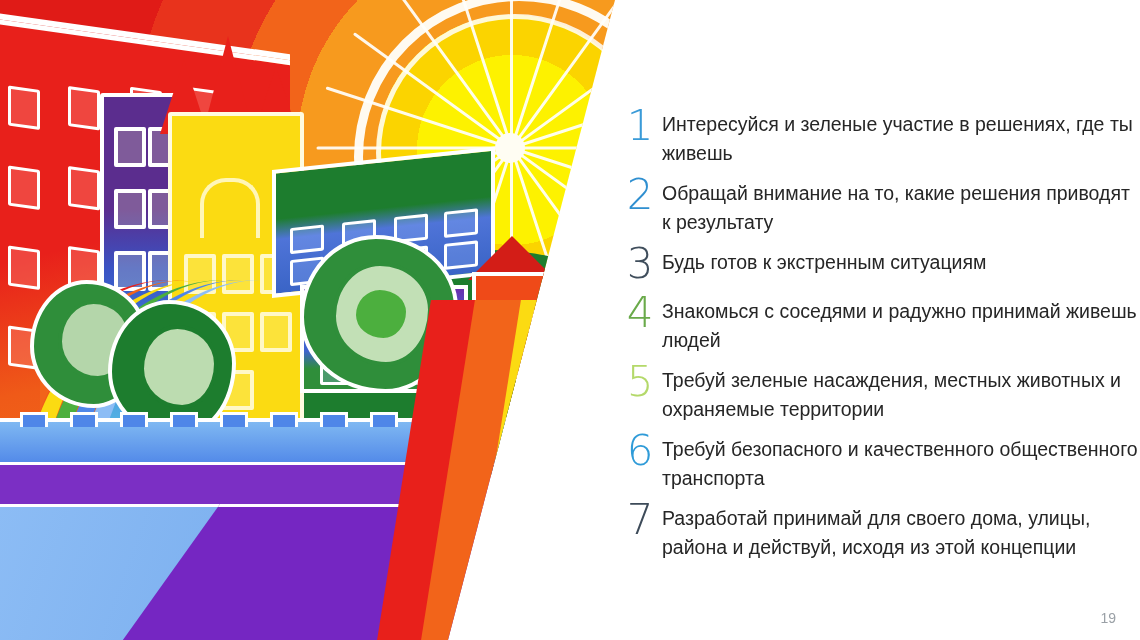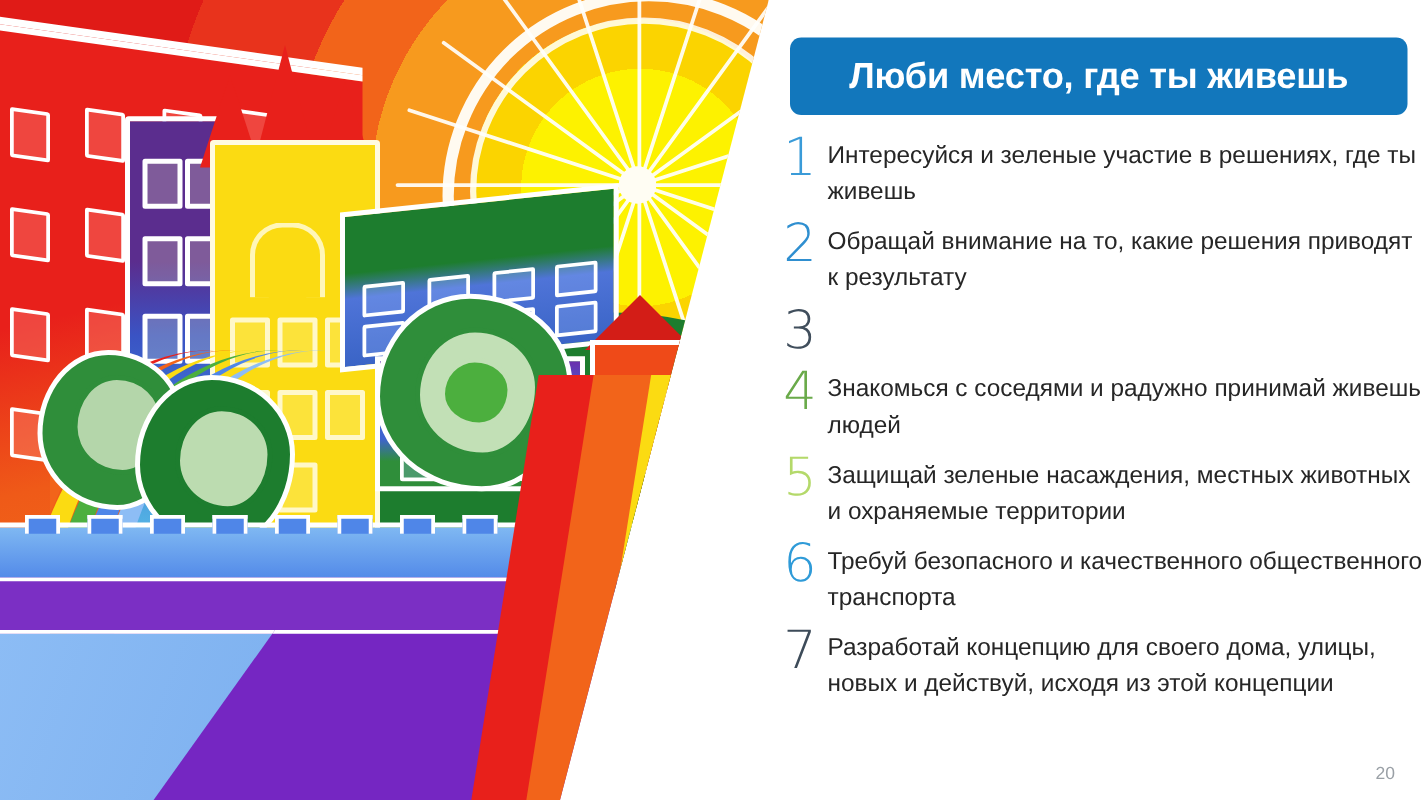--- a/index.html
+++ b/index.html
@@ -387,57 +387,55 @@
     <div class="art-layer purple-band"></div>
     <div class="art-layer field-blue"></div>
     <div class="art-layer field-purple"></div>
 
     <div class="art-layer rb-stripe" style="left:404px; width:46px; background:#e8201b; transform:skewX(-9deg);"></div>
     <div class="art-layer rb-stripe" style="left:448px; width:48px; background:#f2641a; transform:skewX(-9deg);"></div>
     <div class="art-layer rb-stripe" style="left:494px; width:70px; background:#fbdb12; transform:skewX(-9deg);"></div>
     <div class="art-layer" style="left:556px; top:300px; width:90px; height:340px; background:#2f8e3a; transform:skewX(-9deg);"></div>
   </div>
 
-  <div id="title-bar">
-    <span class="title-text">Люби место, где ты живешь</span>
-  </div>
 
   <div id="list">
 
     <div class="list-item">
       <div class="item-num" style="color:#3a9bd8;">1</div>
       <div class="item-text">Интересуйся и зеленые участие в решениях, где ты живешь</div>
     </div>
 
     <div class="list-item">
       <div class="item-num" style="color:#2f8fd0;">2</div>
       <div class="item-text">Обращай внимание на то, какие решения приводят к результату</div>
     </div>
 
     <div class="list-item">
       <div class="item-num" style="color:#404e5c;">3</div>
+      <div class="item-text">Будь готов к экстренным ситуациям</div>
     </div>
 
     <div class="list-item">
       <div class="item-num" style="color:#6aaa4a;">4</div>
       <div class="item-text">Знакомься с соседями и радужно принимай живешь людей</div>
     </div>
 
     <div class="list-item">
       <div class="item-num" style="color:#b4d96a;">5</div>
-      <div class="item-text">Защищай зеленые насаждения, местных животных и охраняемые территории</div>
+      <div class="item-text">Требуй зеленые насаждения, местных животных и охраняемые территории</div>
     </div>
 
     <div class="list-item">
       <div class="item-num" style="color:#2f9bd8;">6</div>
       <div class="item-text">Требуй безопасного и качественного общественного транспорта</div>
     </div>
 
     <div class="list-item">
       <div class="item-num" style="color:#3d4b59;">7</div>
-      <div class="item-text">Разработай концепцию для своего дома, улицы, новых и действуй, исходя из этой концепции</div>
+      <div class="item-text">Разработай принимай для своего дома, улицы, района и действуй, исходя из этой концепции</div>
     </div>
 
   </div>
 
-  <div id="slide-number">20</div>
+  <div id="slide-number">19</div>
 
 </div>
 
 </body></html>

